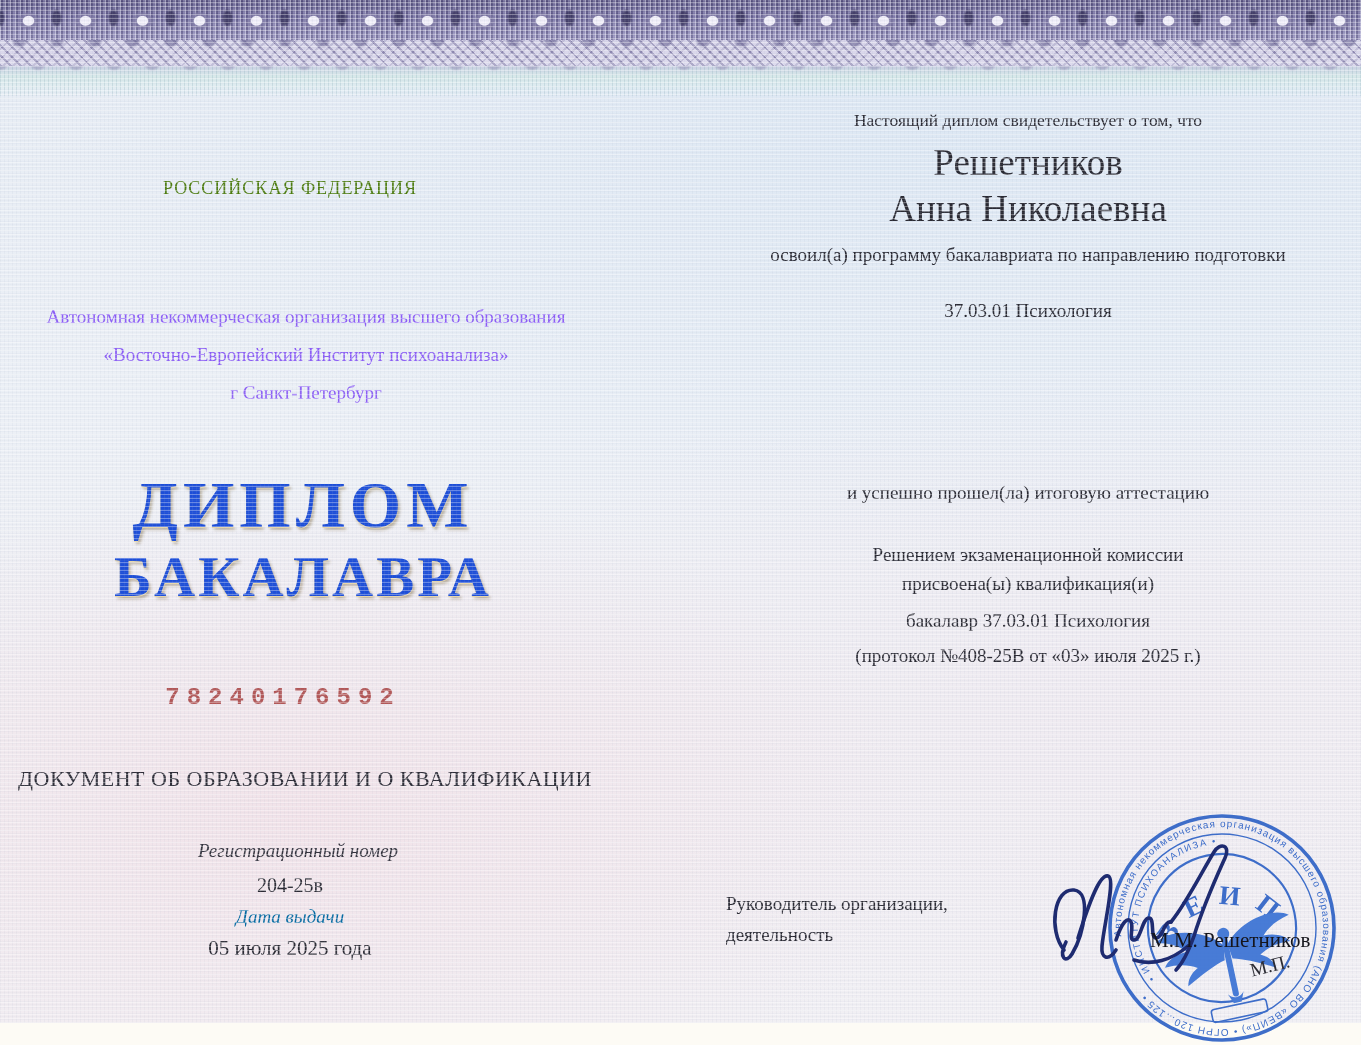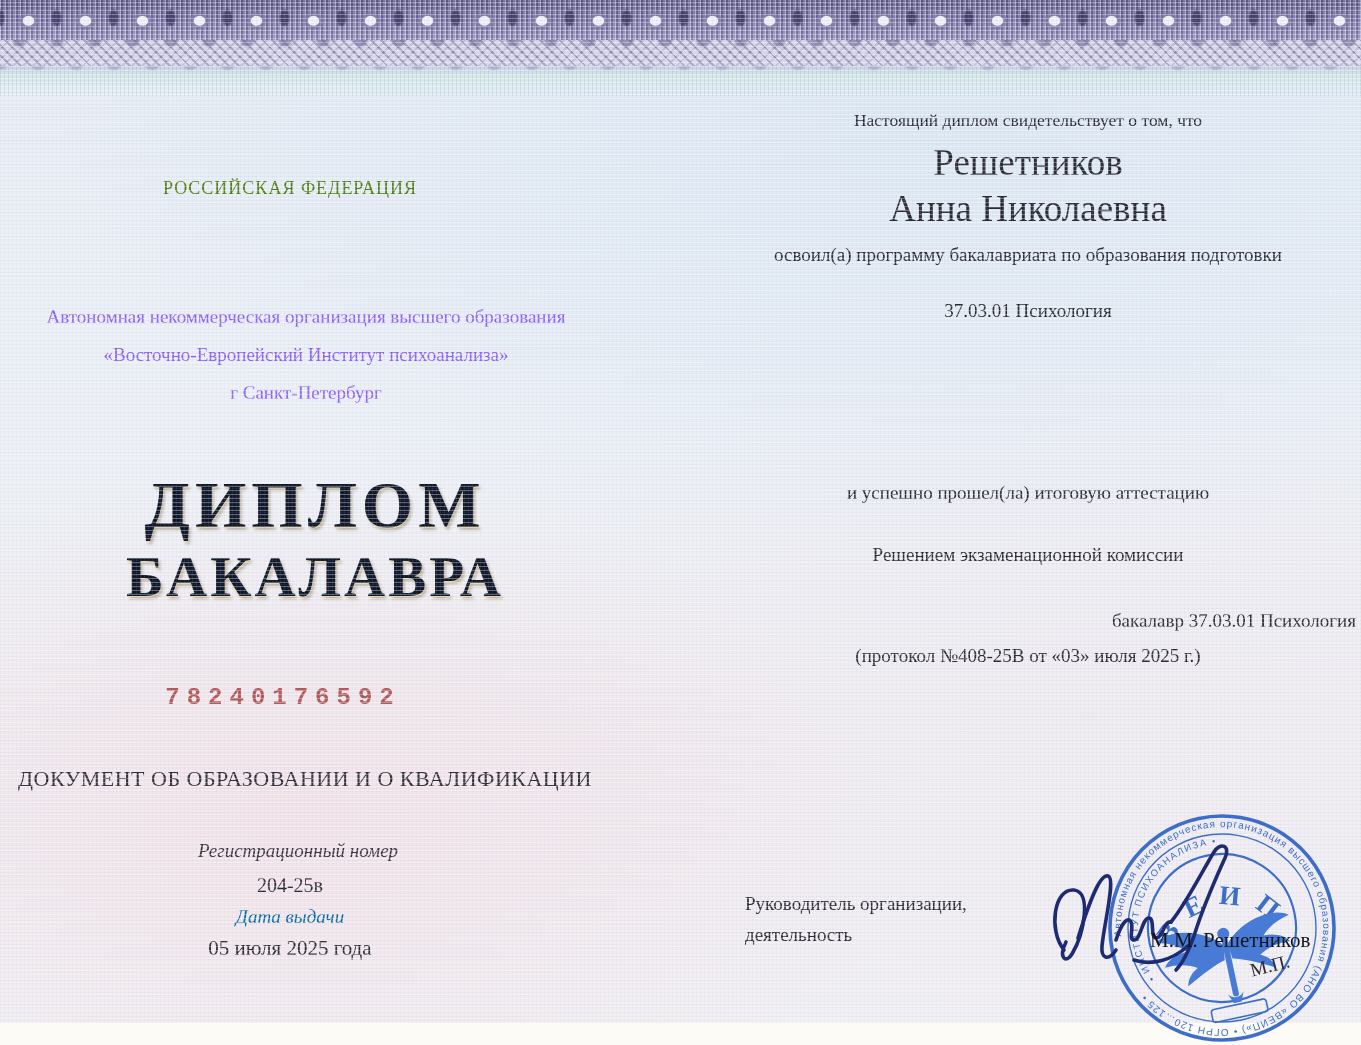--- a/index.html
+++ b/index.html
@@ -44,41 +44,41 @@
   .gband.b3{top:66px;height:30px;
     background:
       radial-gradient(circle 15px at 50% -4px, rgba(138,133,174,0.45) 0 44%, rgba(138,133,174,0) 63%) 19px 0/38px 30px repeat-x,
       repeating-linear-gradient(90deg, rgba(116,170,175,0.18) 0 1px, rgba(116,170,175,0) 1px 4px),
       linear-gradient(180deg,#ccd2e4 0%,#d8e9ea 35%, rgba(221,240,240,0.3) 78%, rgba(221,240,240,0) 100%);
   }
   
   .t{position:absolute;text-align:center;}
   .country{left:10px;top:178px;width:560px;font-size:18px;letter-spacing:1px;color:#4d7c0f;}
   .org{left:6px;top:298px;width:600px;font-size:19px;line-height:38px;color:#8b5cf6;}
-  .title{left:12px;top:468px;width:580px;color:#0f172a;font-weight:bold;
+  .title{left:0;top:468px;width:580px;color:#1d4ed8;font-weight:bold;
     text-shadow:0 1px 0 #ead9ab, 2px 3px 3px rgba(108,82,32,0.4);padding-left:13px;}
   .title .l1{font-size:66px;line-height:74px;letter-spacing:5px;}
   .title .l2{font-size:57px;line-height:70px;letter-spacing:3px;}
   .serial{left:0;top:684px;width:566px;font-family:"Liberation Mono",monospace;font-weight:bold;
     font-size:24px;letter-spacing:7px;color:#b25656;}
   .doccap{left:18px;top:766px;width:620px;text-align:left;font-size:22px;letter-spacing:0.5px;color:#2e2e38;}
   .reglabel{left:0;top:840px;width:580px;font-style:italic;font-size:19px;color:#33333d;padding-left:8px;}
   .regvalue{left:0;top:874px;width:580px;font-size:20px;}
   .datelabel{left:0;top:906px;width:580px;font-style:italic;font-size:19px;color:#0369a1;}
   .datevalue{left:0;top:936px;width:580px;font-size:21px;}
   .intro{left:700px;top:110px;width:656px;font-size:17.5px;}
   .surname{left:700px;top:140px;width:656px;font-size:37px;line-height:46px;}
   .given{left:700px;top:186px;width:656px;font-size:37px;line-height:46px;}
   .program{left:700px;top:244px;width:656px;font-size:19px;}
   .spec{left:700px;top:300px;width:656px;font-size:19px;}
   .attest{left:700px;top:482px;width:656px;font-size:19px;}
   .commission{left:700px;top:540px;width:656px;font-size:19px;line-height:29px;}
-  .qual{left:700px;top:610px;width:656px;font-size:19px;text-align:right;}
+  .qual{left:700px;top:610px;width:656px;font-size:19px;}
   .protocol{left:700px;top:645px;width:656px;font-size:19px;}
-  .head{left:745px;top:888px;width:340px;text-align:left;font-size:19px;line-height:31px;}
+  .head{left:726px;top:888px;width:340px;text-align:left;font-size:19px;line-height:31px;}
   .signer{left:1150px;top:928px;width:230px;text-align:left;font-size:21px;color:#15151c;z-index:6;}
   .sealnote{left:1240px;top:955px;width:60px;font-size:19px;color:#2c2c34;transform:rotate(-14deg);z-index:6;}
   .stamp{position:absolute;left:1102px;top:808px;width:240px;height:240px;z-index:4;opacity:.92;transform:rotate(-12deg);}
   .signature{position:absolute;left:1042px;top:838px;width:215px;height:150px;z-index:5;}
   .bottomstrip{position:absolute;left:0;top:1023px;width:1361px;height:22px;background:#fdfbf5;}
 </style>
 </head>
 <body>
 
 <div class="paper"></div>
@@ -105,26 +105,27 @@
 <div class="t doccap">ДОКУМЕНТ ОБ ОБРАЗОВАНИИ И О КВАЛИФИКАЦИИ</div>
 
 <div class="t reglabel">Регистрационный номер</div>
 <div class="t regvalue">204-25в</div>
 <div class="t datelabel">Дата выдачи</div>
 <div class="t datevalue">05 июля 2025 года</div>
 
 <div class="t intro">Настоящий диплом свидетельствует о том, что</div>
 <div class="t surname">Решетников</div>
 <div class="t given">Анна Николаевна</div>
-<div class="t program">освоил(а) программу бакалавриата по образования подготовки</div>
+<div class="t program">освоил(а) программу бакалавриата по направлению подготовки</div>
 <div class="t spec">37.03.01 Психология</div>
 <div class="t attest">и успешно прошел(ла) итоговую аттестацию</div>
 
 <div class="t commission">
   <div>Решением экзаменационной комиссии</div>
+  <div>присвоена(ы) квалификация(и)</div>
 </div>
 
 <div class="t qual">бакалавр 37.03.01 Психология</div>
 <div class="t protocol">(протокол №408-25В от «03» июля 2025 г.)</div>
 
 <div class="t head">
   <div>Руководитель организации,</div>
   <div>деятельность</div>
 </div>
 

